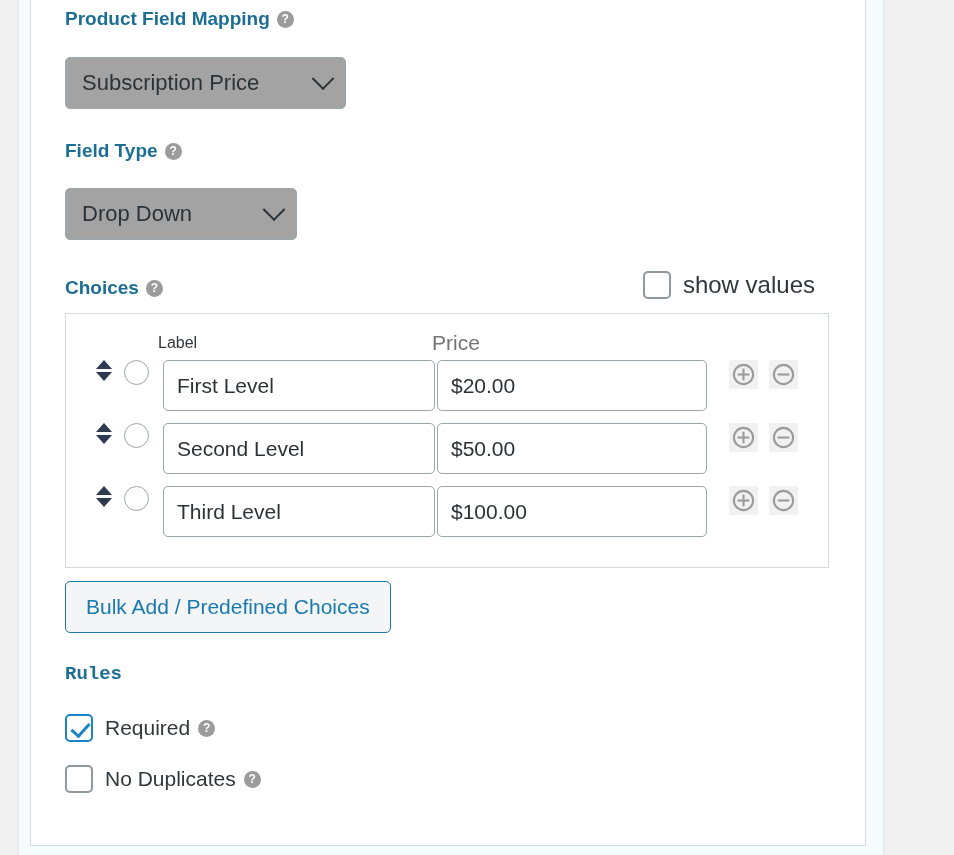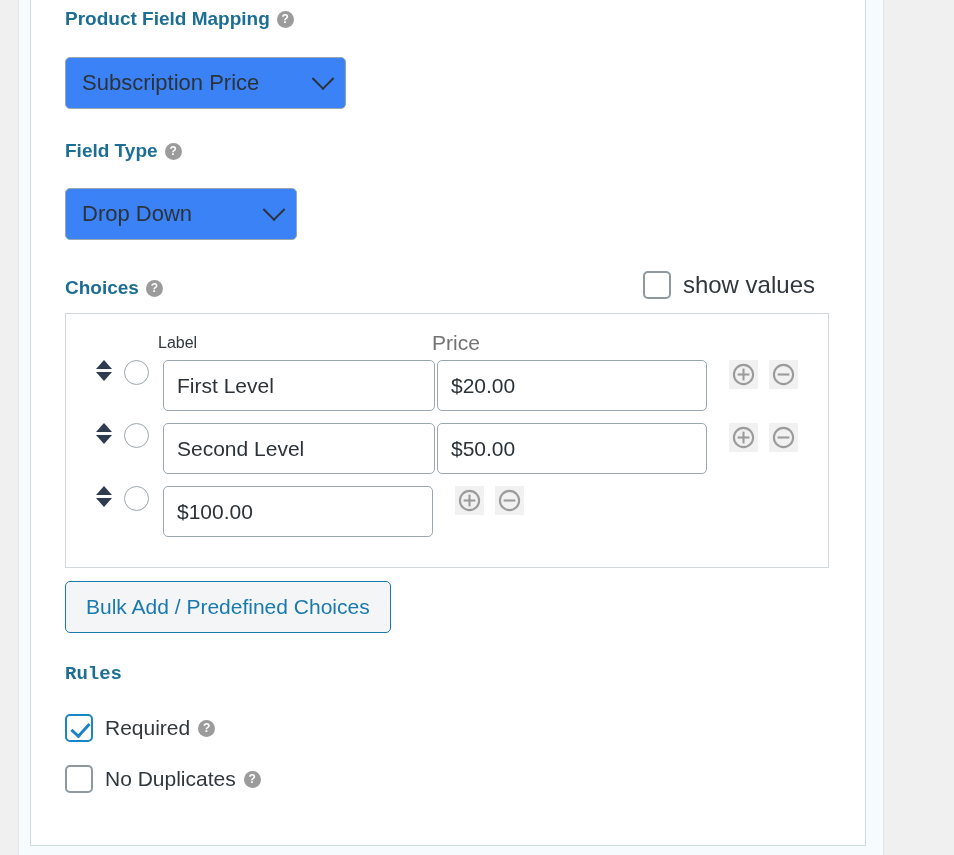--- a/index.html
+++ b/index.html
@@ -83,21 +83,21 @@
   }
 
   
   .select-box {
     display: inline-flex;
     align-items: center;
     justify-content: space-between;
     box-sizing: border-box;
     border: 1px solid #9aa7ae;
     border-radius: 5px;
-    background: #3b82f6;
+    background: #a3a3a3;
     color: #2c3338;
     font-size: 22px;
     padding: 0 14px 0 16px;
     height: 52px;
     cursor: pointer;
     gap: 14px;
   }
   .select-box .caret {
     display: inline-block;
     width: 14px;
@@ -395,20 +395,21 @@
                 </svg>
               </span>
             </div>
           </div>
           <div class="choice-row">
             <div class="drag-handle">
               <i class="up"></i>
               <i class="down"></i>
             </div>
             <div class="radio-dot"></div>
+            <input class="text-input input-label" value="Third Level" style="">
             <input class="text-input input-price" value="$100.00" style="">
             <div class="row-actions">
               <span class="circ-btn">
                 <svg width="23" height="23" viewBox="0 0 23 23" aria-hidden="true">
                   <circle cx="11.5" cy="11.5" r="9.6" fill="none" stroke="#9b9b9b" stroke-width="2.1"></circle>
                   <line x1="11.5" y1="5.6" x2="11.5" y2="17.4" stroke="#9b9b9b" stroke-width="2.1"></line>
                   <line x1="5.6" y1="11.5" x2="17.4" y2="11.5" stroke="#9b9b9b" stroke-width="2.1"></line>
                 </svg>
               </span>
               <span class="circ-btn">

